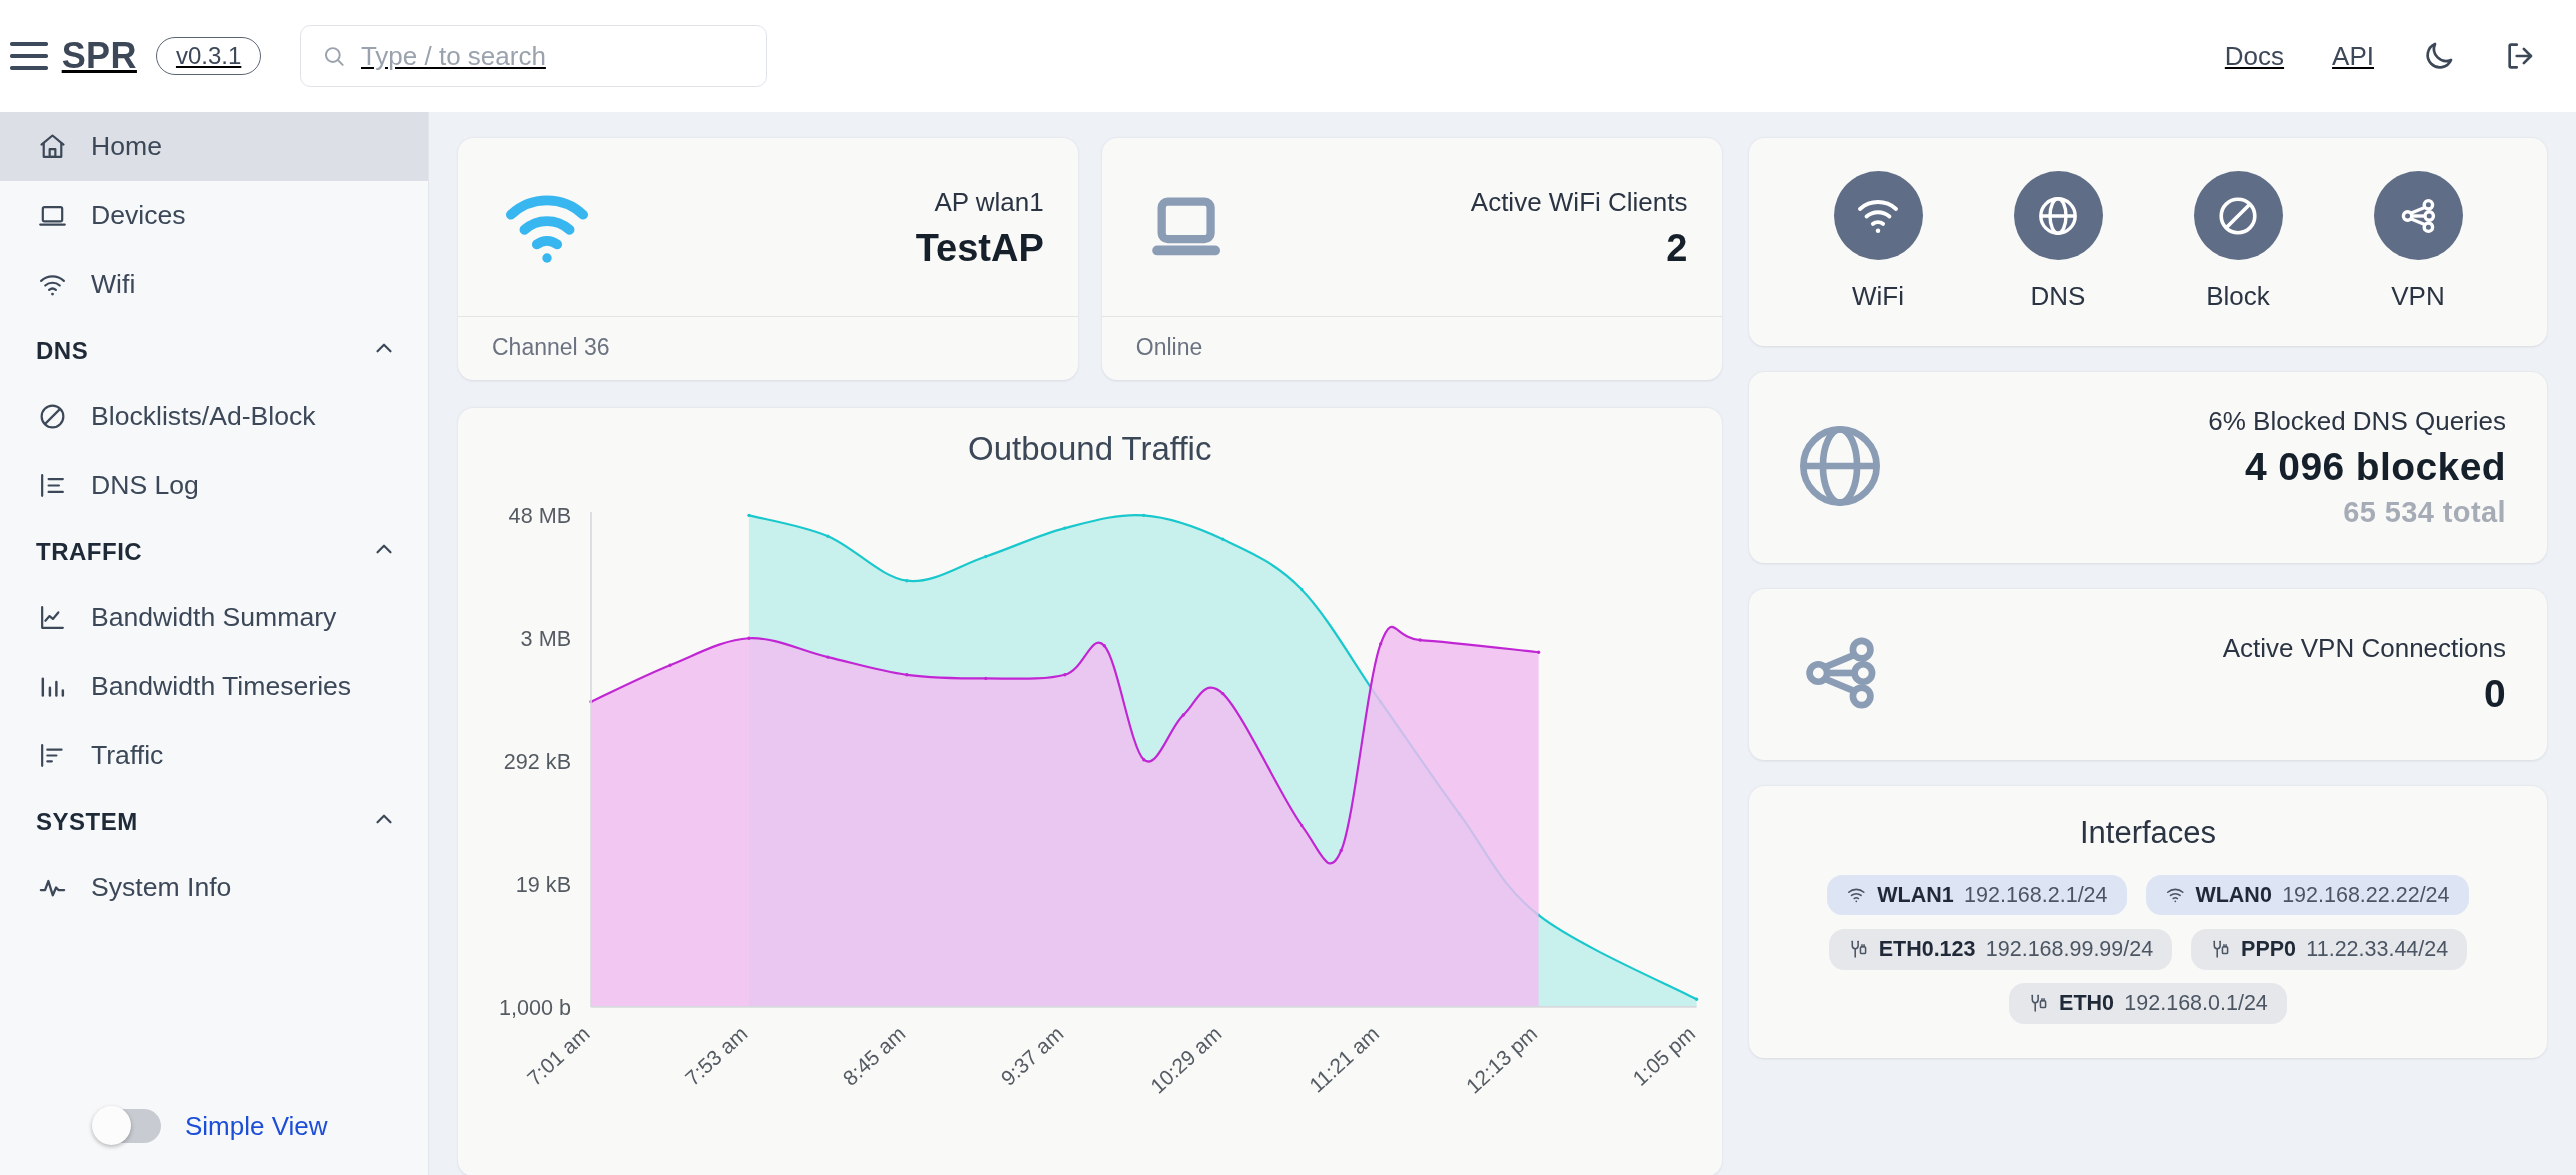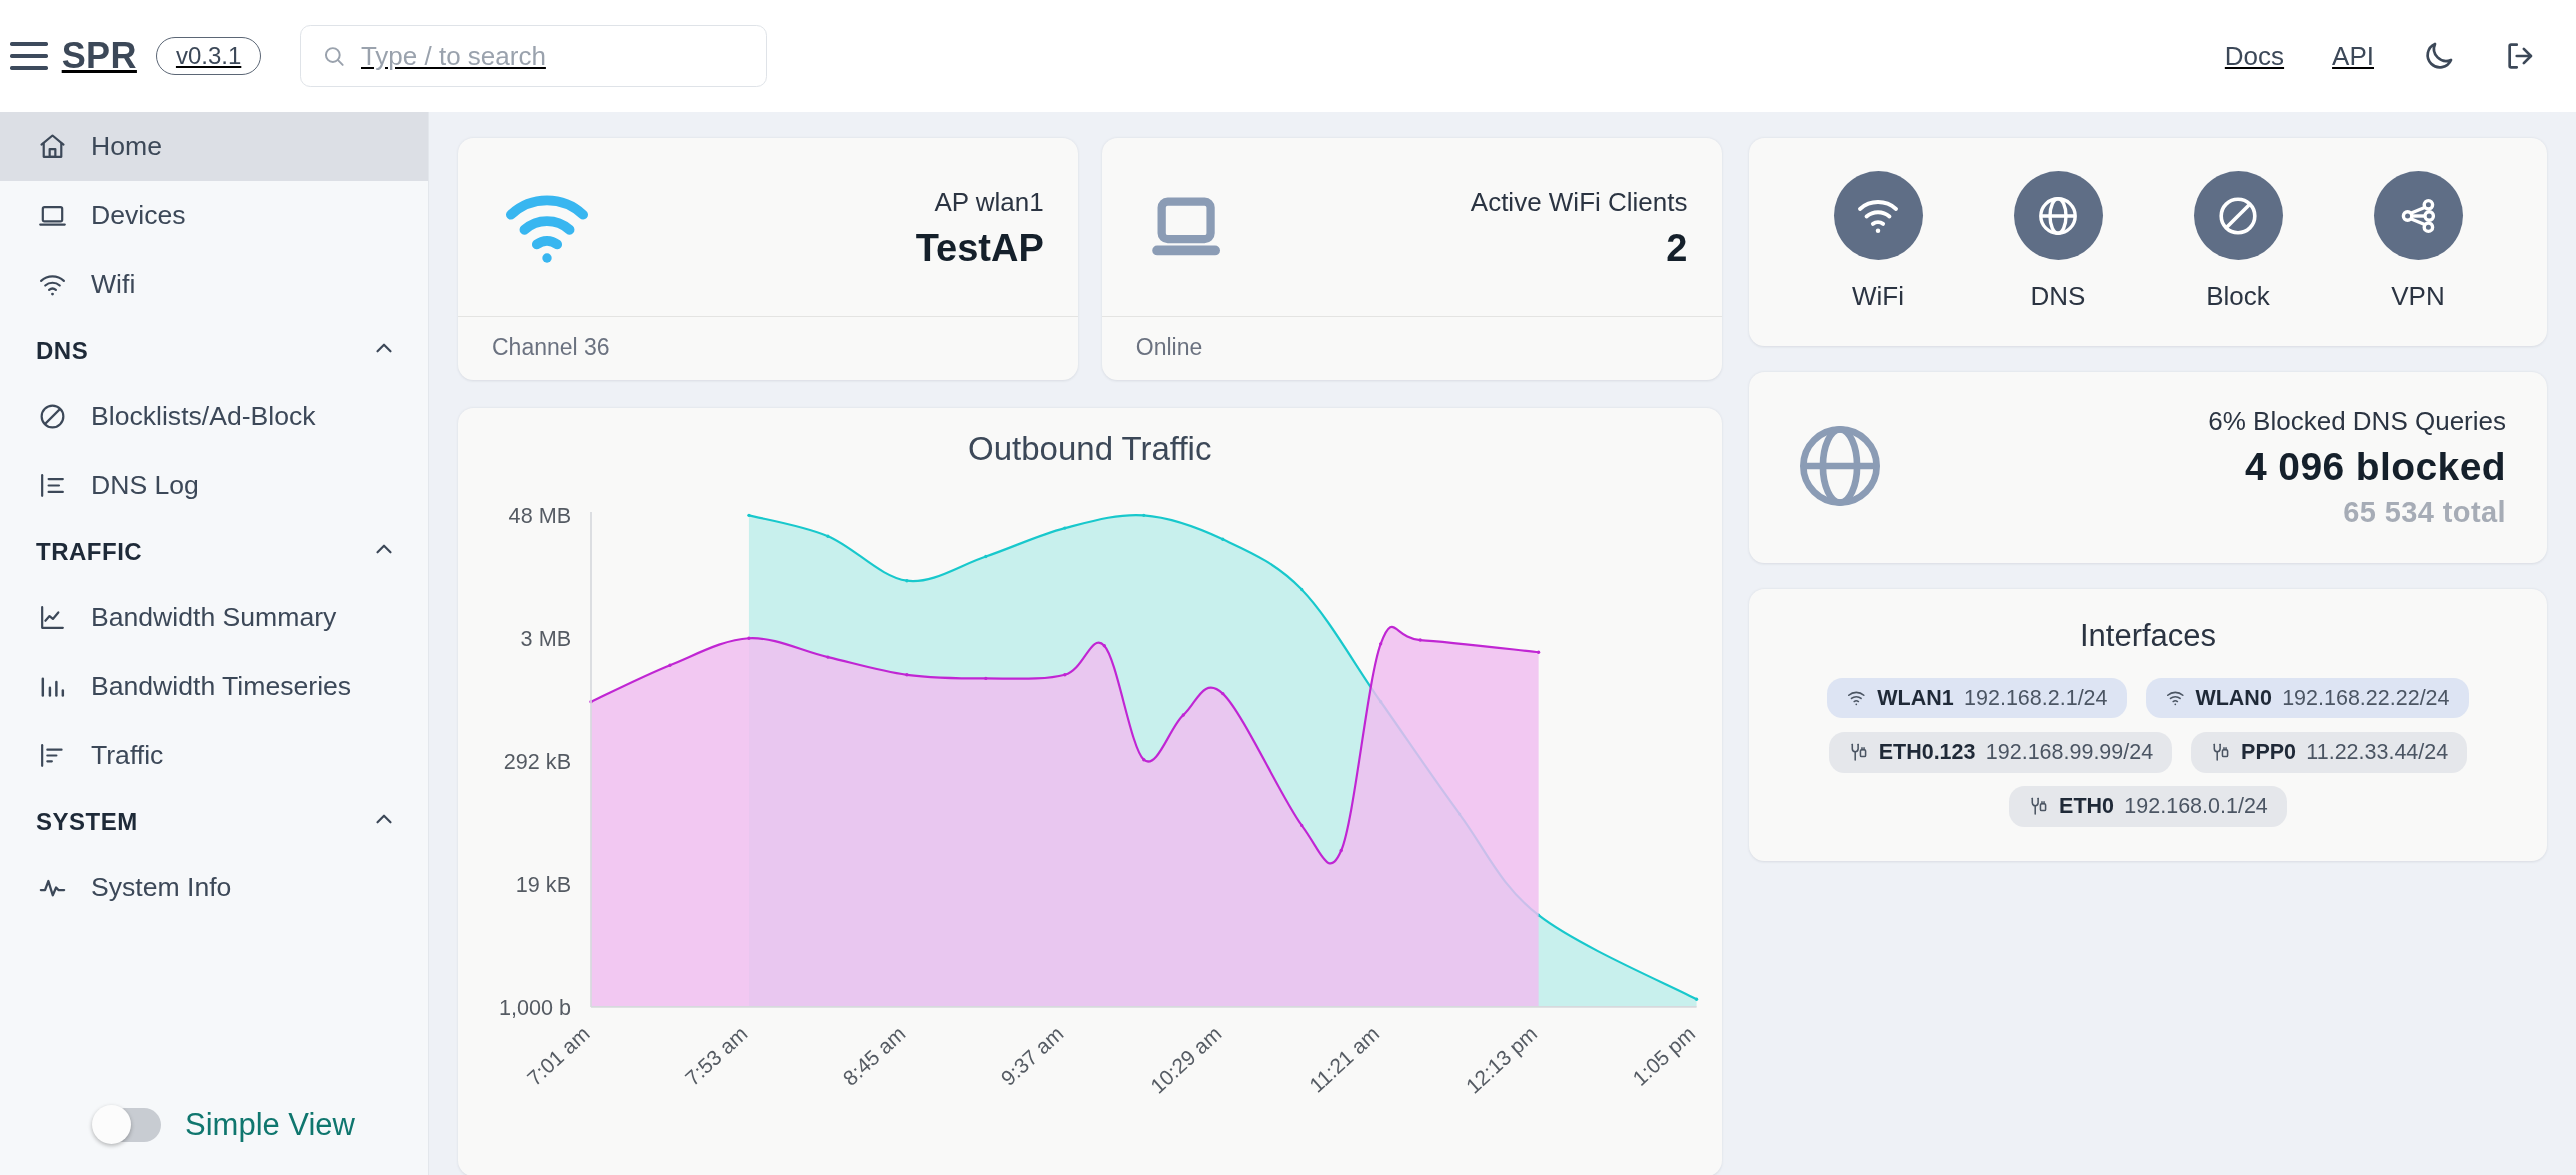--- a/index.html
+++ b/index.html
@@ -88,21 +88,21 @@
   .toggle {
     width: 67px; height: 34px; border-radius: 17px;
     background: #c8ccd2; position: relative; cursor: pointer;
     flex: 0 0 67px;
   }
   .toggle .knob {
     position: absolute; top: -2.6px; left: -1.7px;
     width: 39px; height: 39px; border-radius: 50%;
     background: #fcfcfc; box-shadow: 0 1.7px 4.3px rgba(0,0,0,.28);
   }
-  .toggle-label { font-size: 31px; color: #0f766e; text-align: right; }
+  .toggle-label { font-size: 26px; color: #1d4ed8; text-align: right; }
 
   
   .main {
     flex: 1 1 auto; min-width: 0;
     background: #eef1f6;
     display: flex; gap: 27.5px;
     padding: 26px 29px 0 29px;
     overflow: hidden;
   }
   .col-left { flex: 1 1 auto; min-width:0; display: flex; flex-direction: column; gap: 27.5px; }
@@ -499,20 +499,37 @@
             <line x1="3.2" y1="12" x2="20.8" y2="12"></line>
           </svg>
         </div>
         <div class="side-stat-text">
           <div class="side-sub">6% Blocked DNS Queries</div>
           <div class="side-big">4 096 blocked</div>
           <div class="side-muted">65 534 total</div>
         </div>
       </div>
 
+      <div class="card side-stat">
+        <div>
+          <svg width="100" height="100" viewBox="0 0 24 24" fill="none" stroke="#8b9cb5" stroke-width="1.6">
+            <circle cx="17.2" cy="6.4" r="2.1"></circle>
+            <circle cx="17.2" cy="17.6" r="2.1"></circle>
+            <circle cx="6.8" cy="12" r="2.1"></circle>
+            <circle cx="17.6" cy="12" r="2.1"></circle>
+            <line x1="8.9" y1="12" x2="15.5" y2="12"></line>
+            <line x1="8.4" y1="10.6" x2="15.6" y2="7.6"></line>
+            <line x1="8.4" y1="13.4" x2="15.6" y2="16.4"></line>
+          </svg>
+        </div>
+        <div class="side-stat-text">
+          <div class="side-sub">Active VPN Connections</div>
+          <div class="side-big">0</div>
+        </div>
+      </div>
 
       <div class="card iface-card">
         <div class="iface-title">Interfaces</div>
         <div class="iface-rows" id="iface-rows">
             <div class="iface-row">
               <div class="pill blue">
                 <span style="display: inline-flex;">
                   <svg width="20.6" height="18" viewBox="0 0 24 21" fill="none" stroke="#4b5563" stroke-width="1.8" stroke-linecap="round">
                     <path d="M3.2 7.3a13.2 13.2 0 0 1 17.6 0"></path>
                     <path d="M6.4 11a8.6 8.6 0 0 1 11.2 0"></path>

